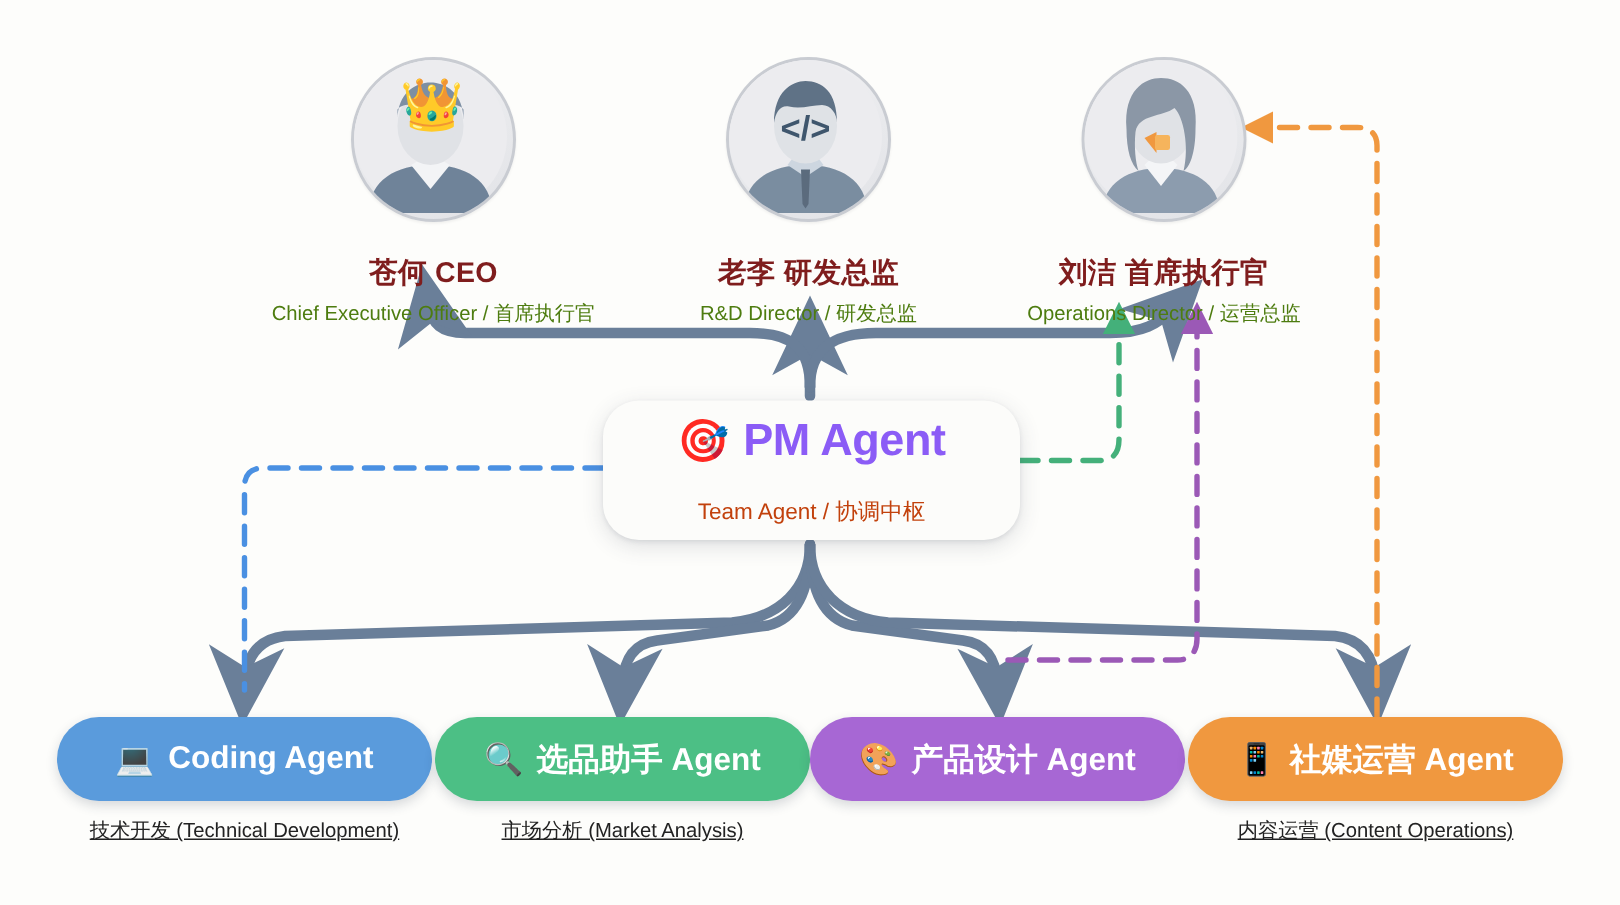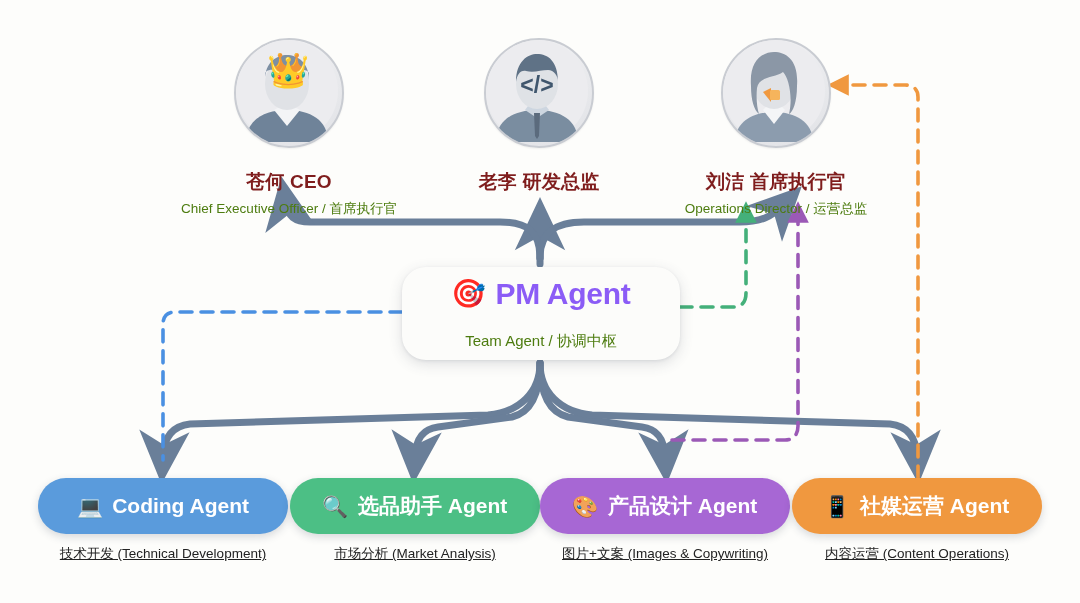--- a/index.html
+++ b/index.html
@@ -87,21 +87,21 @@
   #pm-emoji { font-size: 28px; line-height: 1; }
   #pm-title {
     font-size: 30px;
     font-weight: bold;
     color: #8b5cf6;
     letter-spacing: -.3px;
   }
   #pm-sub {
     margin-top: 21px;
     font-size: 15px;
-    color: #4d7c0f;
+    color: #c2410c;
   }
 
   
   .agent {
     position: absolute;
     width: 250px;
     text-align: center;
     z-index: 4;
   }
   .pill {
@@ -189,20 +189,21 @@
         <circle cx="51" cy="51" r="51" fill="#ececef"></circle>
         <path d="M10,102 C10,80 28,70 51,70 C74,70 92,80 92,102 Z" fill="#7a8da0"></path>
         <path d="M39,70 L51,78 L63,70 L60,66 L42,66 Z" fill="#cdd6e0"></path>
         <path d="M48,73 L54,73 L53,96 L51,99 L49,96 Z" fill="#5b6b7d"></path>
         <ellipse cx="51" cy="44" rx="21" ry="25" fill="#dfe2e6"></ellipse>
         <path d="M30,42 C30,21 42,14 51,14 C62,14 72,21 72,42 C72,36 68,30 62,30 C55,30 48,33 40,31 C34,30 31,35 30,42 Z" fill="#5f7286"></path>
         <text x="51" y="53" font-family="'Liberation Sans',sans-serif" font-size="23" font-weight="bold" fill="#3f566d" text-anchor="middle">&lt;/&gt;</text>
       </svg>
     </div>
     <div class="person-name">老李 研发总监</div>
+    <div class="person-role">R&amp;D Director / 研发总监</div>
   </div>
 
   <div class="person" style="left:661px; top:38px;">
     <div class="avatar">
       <svg width="102" height="102" viewBox="0 0 102 102" aria-hidden="true">
         <circle cx="51" cy="51" r="51" fill="#ececef"></circle>
         <path d="M12,102 C12,82 30,72 51,72 C72,72 90,82 90,102 Z" fill="#8c9cae"></path>
         <path d="M40,70 L51,84 L62,70 L58,66 L44,66 Z" fill="#f4f5f7"></path>
         <ellipse cx="51" cy="44" rx="21" ry="25" fill="#e0e2e6"></ellipse>
         <path d="M28,46 C26,20 40,12 51,12 C63,12 76,20 74,46 C74,62 70,72 66,74 C70,58 66,38 60,32 C52,38 36,36 34,48 C33,58 34,68 36,74 C31,70 28,60 28,46 Z" fill="#8b97a6"></path>
@@ -236,21 +237,20 @@
       <span>选品助手 Agent</span>
     </div>
     <div class="agent-sub">市场分析 (Market Analysis)</div>
   </div>
 
   <div class="agent" style="left:540px; top:478px;">
     <div class="pill" style="background:#a767d4;">
       <span class="pill-emoji">🎨</span>
       <span>产品设计 Agent</span>
     </div>
-    <div class="agent-sub">图片+文案 (Images &amp; Copywriting)</div>
   </div>
 
   <div class="agent" style="left:792px; top:478px;">
     <div class="pill" style="background:#f0983f;">
       <span class="pill-emoji">📱</span>
       <span>社媒运营 Agent</span>
     </div>
     <div class="agent-sub">内容运营 (Content Operations)</div>
   </div>
 

